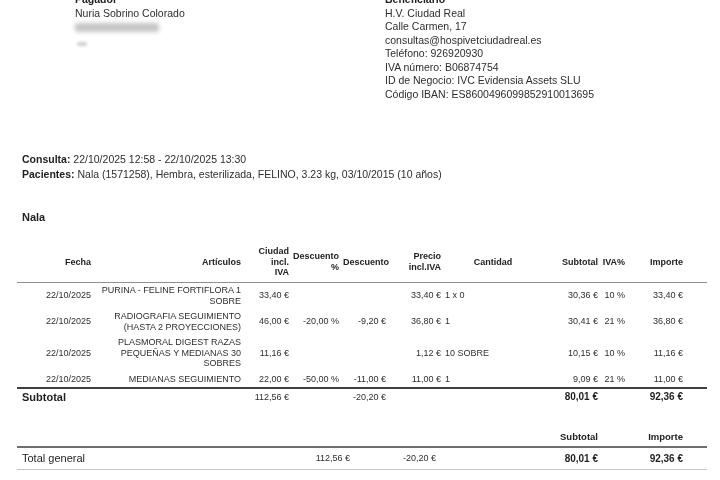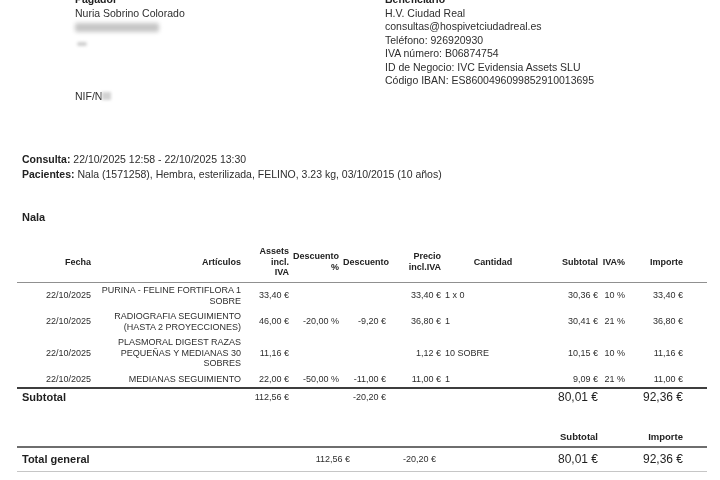--- a/index.html
+++ b/index.html
@@ -32,44 +32,44 @@
   .items-table{position:absolute;top:244px;left:17px;width:690px;border-collapse:collapse;table-layout:fixed;font-size:9px;}
   .items-table th{font-weight:700;vertical-align:middle;padding:2px 2px 4px 2px;line-height:10.5px;white-space:pre-line;color:#222;}
   .items-table thead th{border-bottom:1px solid #909090;}
   .items-table td{vertical-align:middle;padding:2.5px 2px;line-height:10.5px;}
   .items-table .hl{text-align:right;padding-left:5px;}
   .num{text-align:right;}
   .ctr{}
   .pad-imp{padding-right:24px !important;}
   .subtotal-row td{border-top:2px solid #3e3e3e;padding-top:3px;padding-bottom:3px;}
   .subtotal-row .row-label{font-size:11px;font-weight:700;color:#1f1f1f;padding-left:5px;}
-  .big{font-size:12px;font-weight:400;color:#1f1f1f;}
+  .big{font-size:10px;font-weight:700;color:#1f1f1f;}
 
   
   .totals-table{position:absolute;top:431px;left:17px;width:690px;border-collapse:collapse;table-layout:fixed;font-size:9px;}
   .totals-table th{font-weight:700;font-size:9.5px;text-align:right;padding:0 2px 4px 2px;color:#222;}
   .totals-table td{padding:4px 2px 5px 2px;border-top:2px solid #6e6e6e;border-bottom:1px solid #c6c6c6;vertical-align:middle;}
-  .totals-table .row-label{font-size:11px;font-weight:700;color:#1f1f1f;text-align:left;padding-left:5px;}
+  .totals-table .row-label{font-size:11px;font-weight:400;color:#1f1f1f;text-align:left;padding-left:5px;}
 </style>
 </head>
 <body>
 
 <div class="page">
 
   <div class="top-section">
     <div class="party party-payer">
       <div class="party-header">Pagador</div>
       <div class="party-line">Nuria Sobrino Colorado</div>
       <div class="blur-line"></div>
       <div class="blur-dot"></div>
-      <div class="party-line nif-row"><span>NIF/N</span><span class="blur-frag"></span></div>
     </div>
     <div class="party party-beneficiary">
       <div class="party-header">Beneficiario</div>
       <div class="party-line">H.V. Ciudad Real</div>
+      <div class="party-line">Calle Carmen, 17</div>
       <div class="party-line">consultas@hospivetciudadreal.es</div>
       <div class="party-line">Teléfono: 926920930</div>
       <div class="party-line">IVA número: B06874754</div>
       <div class="party-line">ID de Negocio: IVC Evidensia Assets SLU</div>
       <div class="party-line">Código IBAN: ES8600496099852910013695</div>
     </div>
   </div>
 
   <div class="visit-info">
     <div><span class="lbl">Consulta:</span> <span>22/10/2025 12:58 - 22/10/2025 13:30</span></div>
@@ -88,21 +88,21 @@
       <col style="width:55px">
         <col style="width:100px">
         <col style="width:57px">
         <col style="width:27px">
         <col style="width:80px">
     </colgroup>
     <thead>
       <tr>
         <th class="hl">Fecha</th>
         <th class="hl">Artículos</th>
-        <th class="num">Assets incl.
+        <th class="num">Ciudad incl.
 IVA</th>
         <th class="num">Descuento
 %</th>
         <th class="num">Descuento</th>
         <th class="num">Precio
 incl.IVA</th>
         <th class="ctr">Cantidad</th>
         <th class="num">Subtotal</th>
         <th class="num">IVA%</th>
         <th class="num pad-imp">Importe</th>

